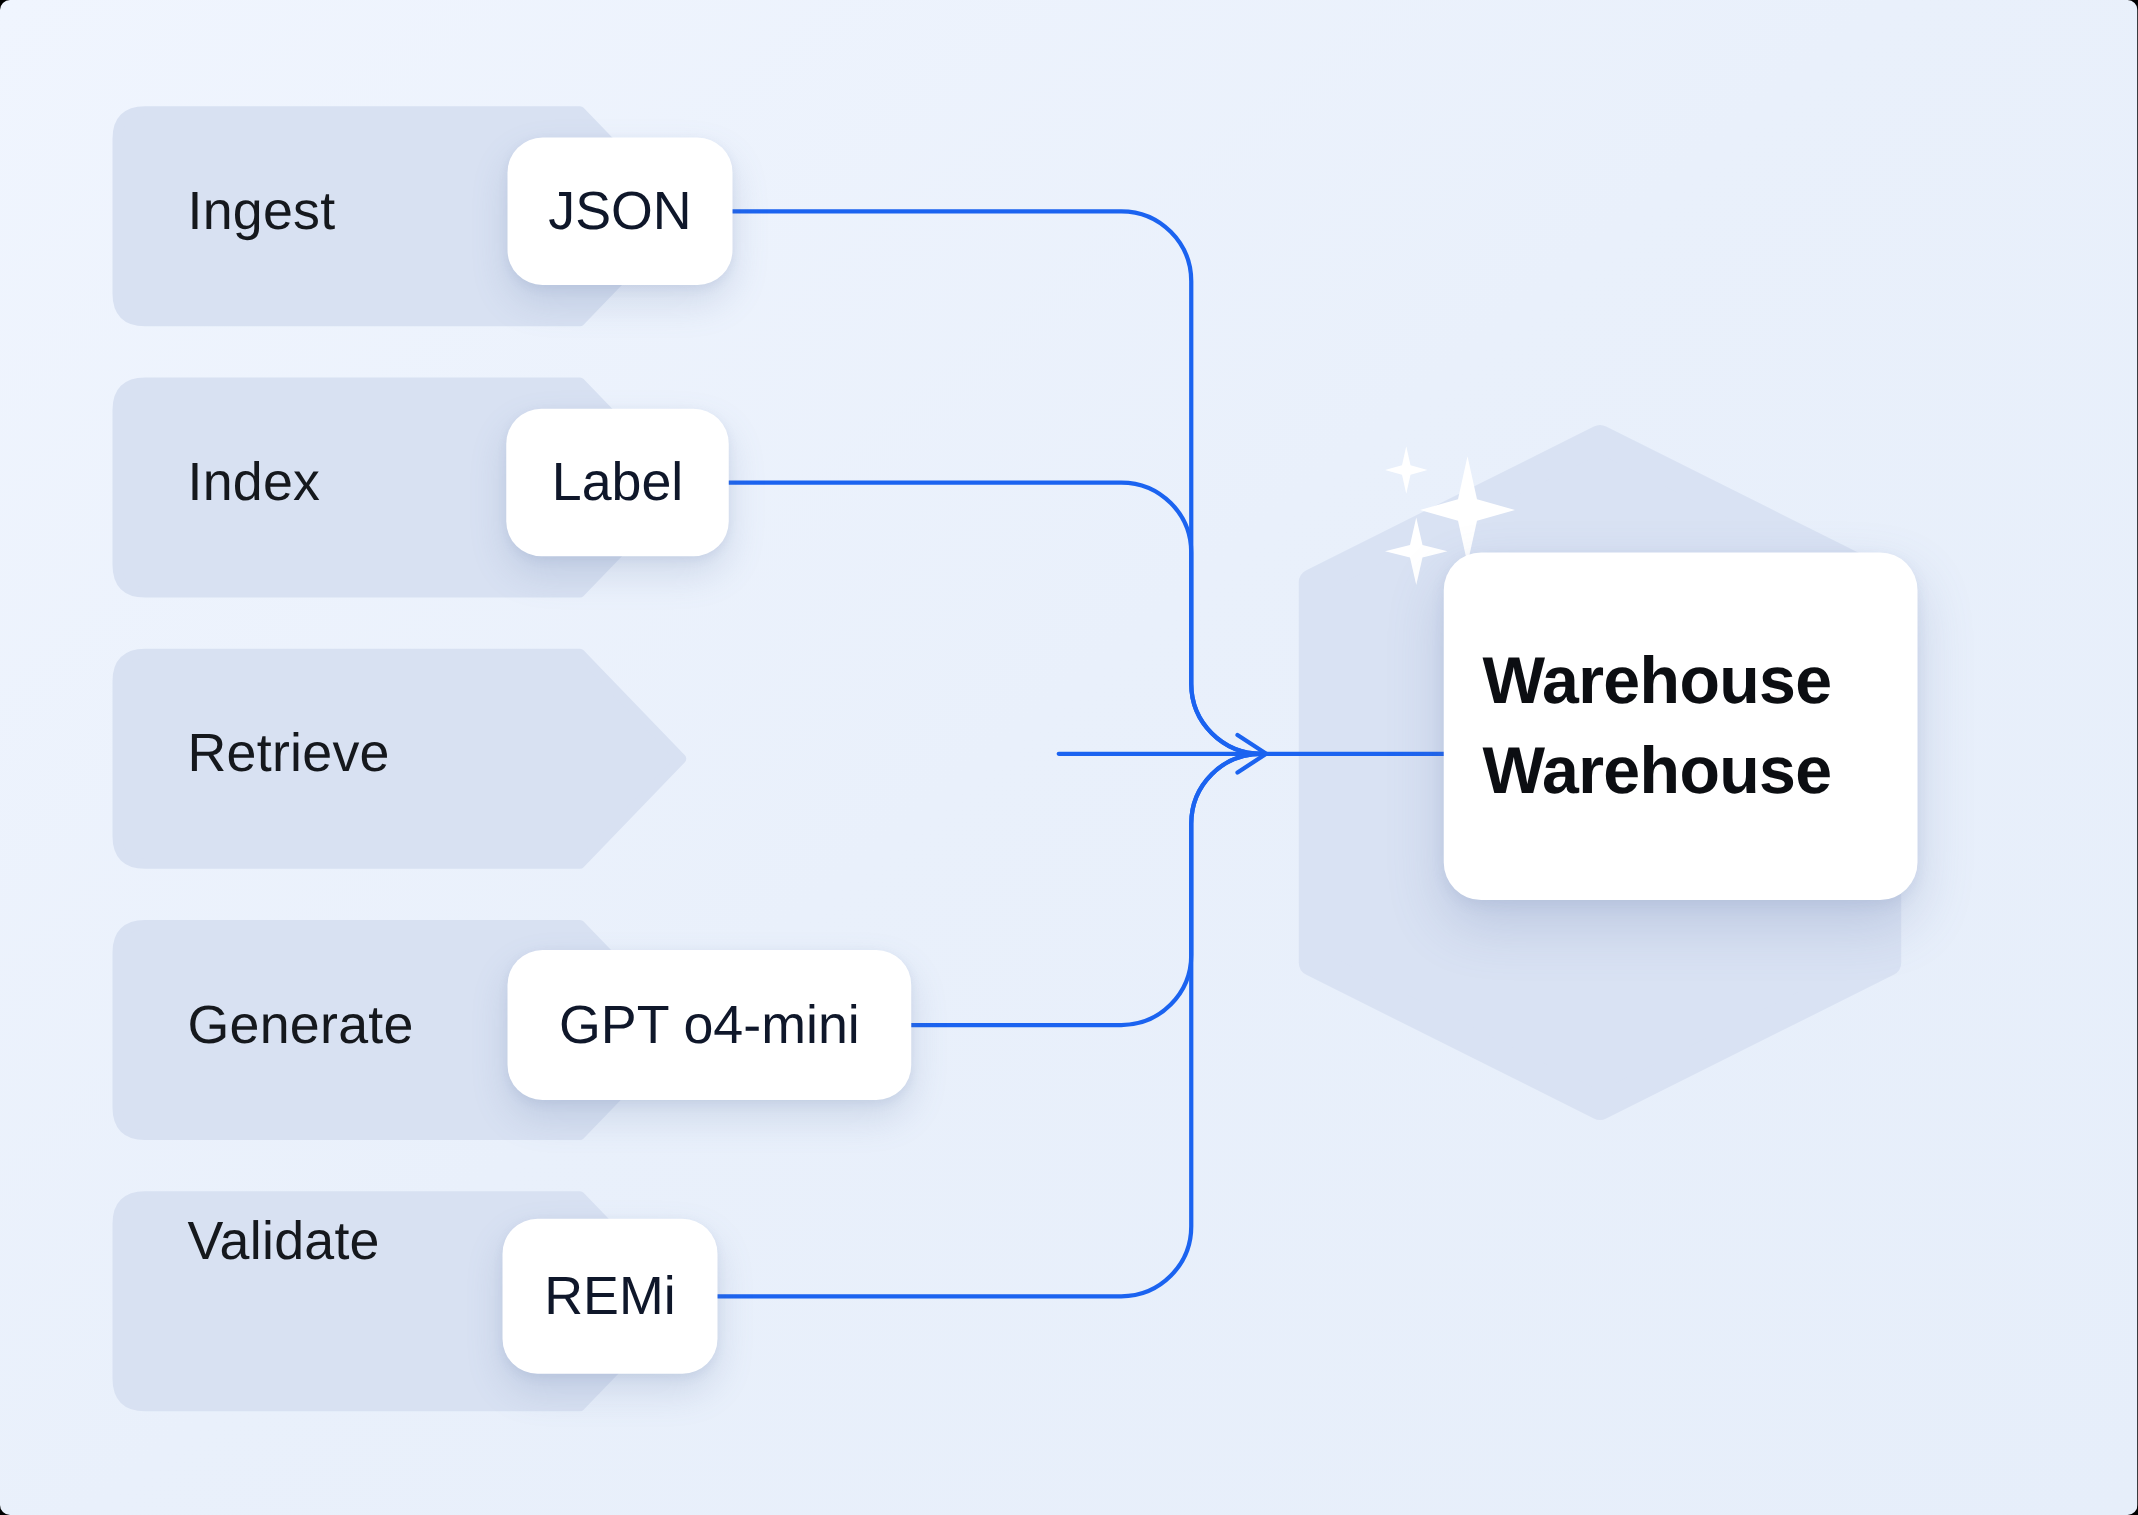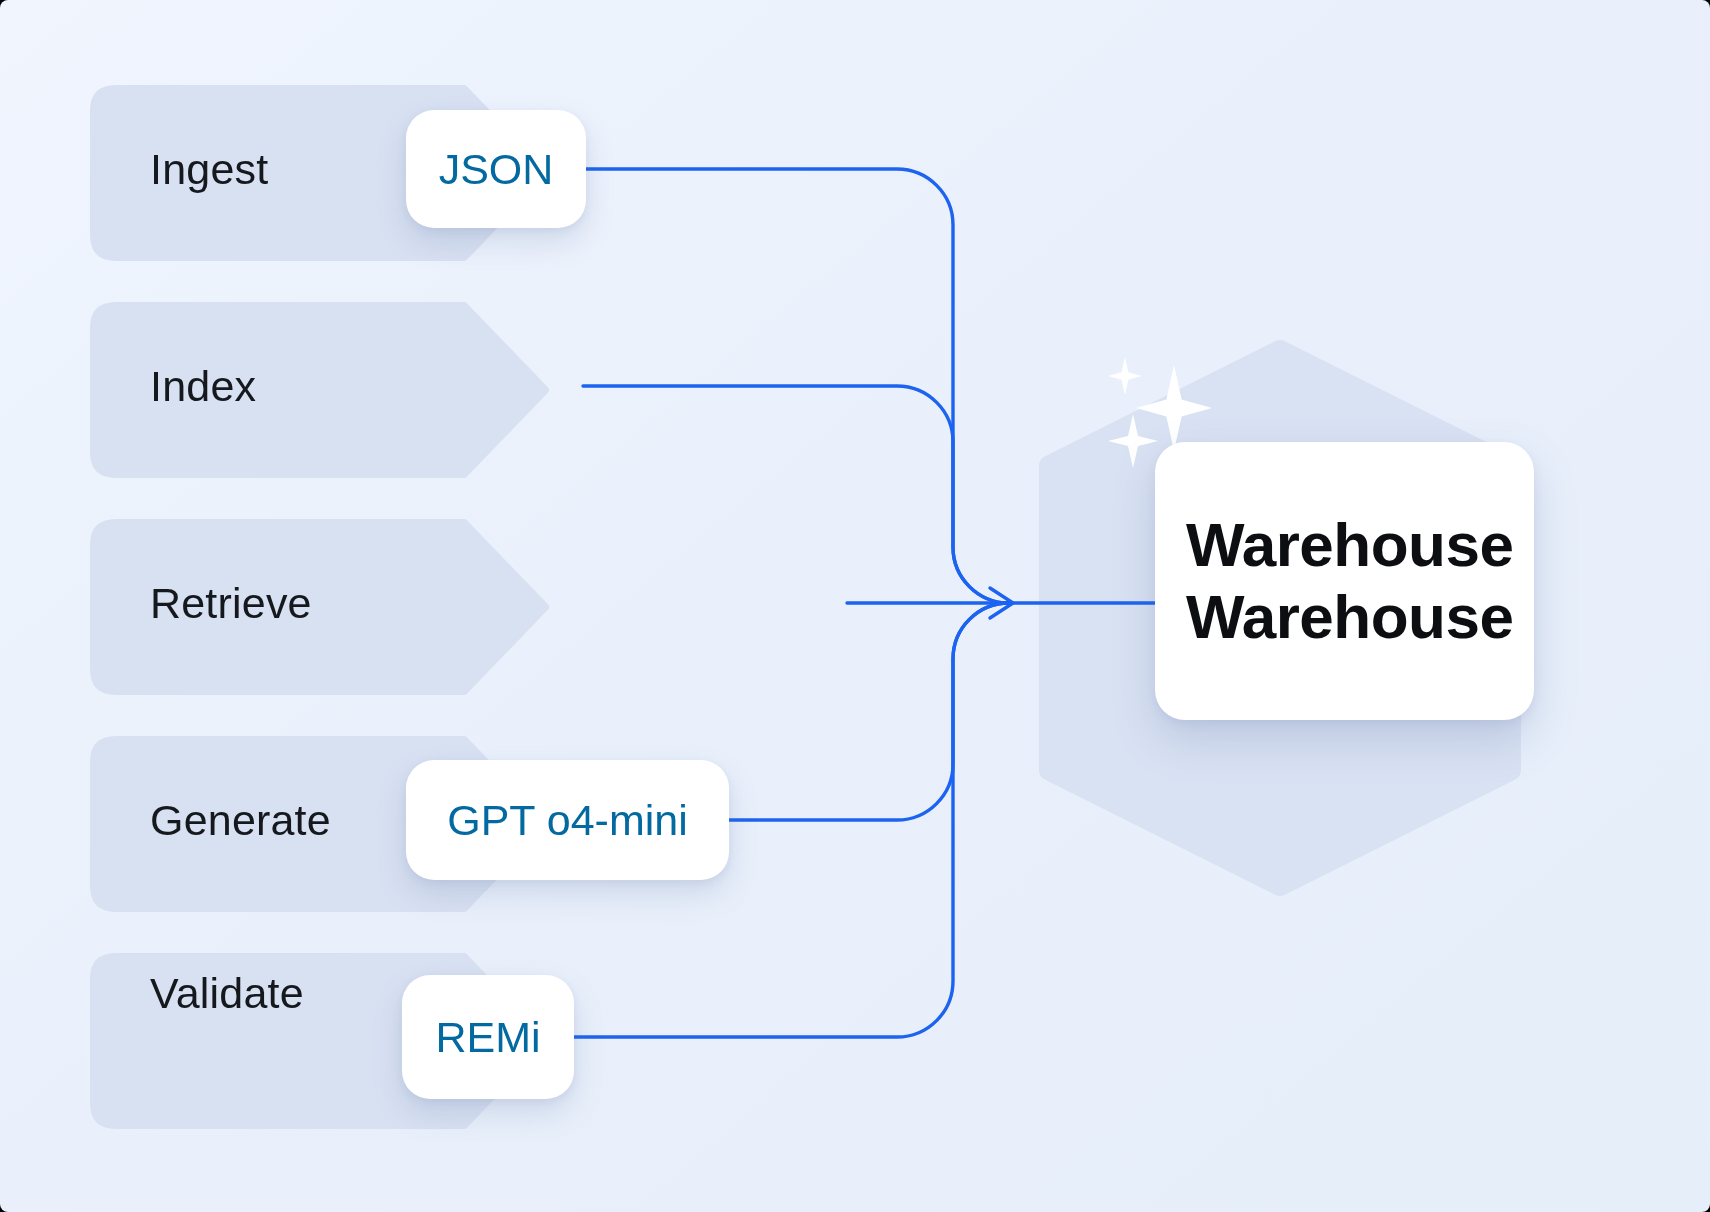--- a/index.html
+++ b/index.html
@@ -35,40 +35,40 @@
   }
   .value-box{
     position:absolute;
     background:#ffffff;
     border-radius:28px;
     box-shadow:0 14px 30px rgba(96,118,166,0.20),0 3px 8px rgba(96,118,166,0.10);
     display:flex;
     align-items:center;
     justify-content:center;
     font-size:43px;
-    color:#0369a1;
+    color:#0f172a;
     white-space:nowrap;
   }
   .hub-box{
     position:absolute;
     left:1155px;
     top:442px;
     width:379px;
     height:278px;
     background:#ffffff;
     border-radius:30px;
     box-shadow:0 20px 44px rgba(96,118,166,0.24),0 4px 10px rgba(96,118,166,0.10);
     display:flex;
     flex-direction:column;
     justify-content:center;
     padding-left:31px;
     box-sizing:border-box;
   }
   .hub-line{
-    font-size:62px;
+    font-size:53px;
     font-weight:800;
     line-height:72px;
     letter-spacing:-0.5px;
     color:#0c0e12;
     white-space:nowrap;
   }
 </style>
 </head>
 <body>
 
@@ -104,20 +104,21 @@
     </g>
   </svg>
 
   <div class="stage-label" style="top:137px">Ingest</div>
   <div class="stage-label" style="top:354px">Index</div>
   <div class="stage-label" style="top:788px">Generate</div>
   <div class="stage-label" style="top:571px">Retrieve</div>
   <div class="stage-label" style="top:961px">Validate</div>
 
   <div class="value-box" style="left:406px;top:110px;width:180px;height:118px">JSON</div>
+  <div class="value-box" style="left:405px;top:327px;width:178px;height:118px">Label</div>
   <div class="value-box" style="left:406px;top:760px;width:323px;height:120px">GPT o4-mini</div>
   <div class="value-box" style="left:402px;top:975px;width:172px;height:124px">REMi</div>
 
   <div class="hub-box">
     <div class="hub-line">Warehouse</div>
     <div class="hub-line">Warehouse</div>
   </div>
 
 </div>
 

